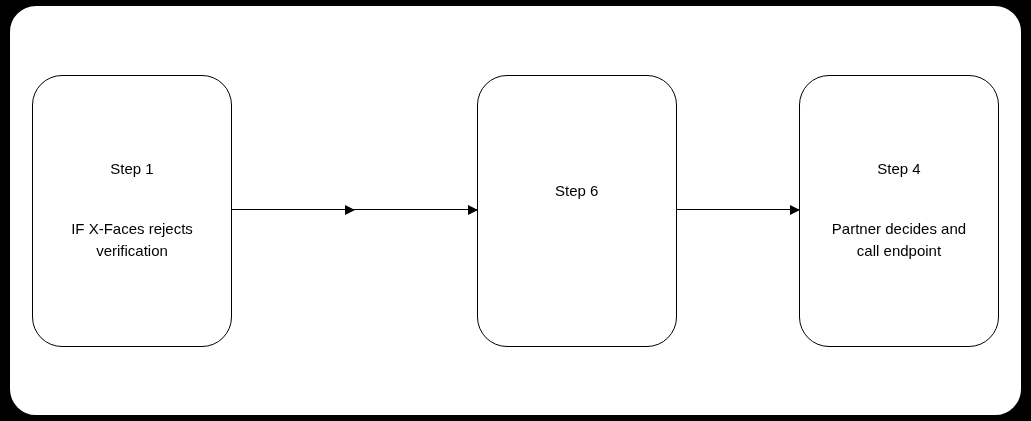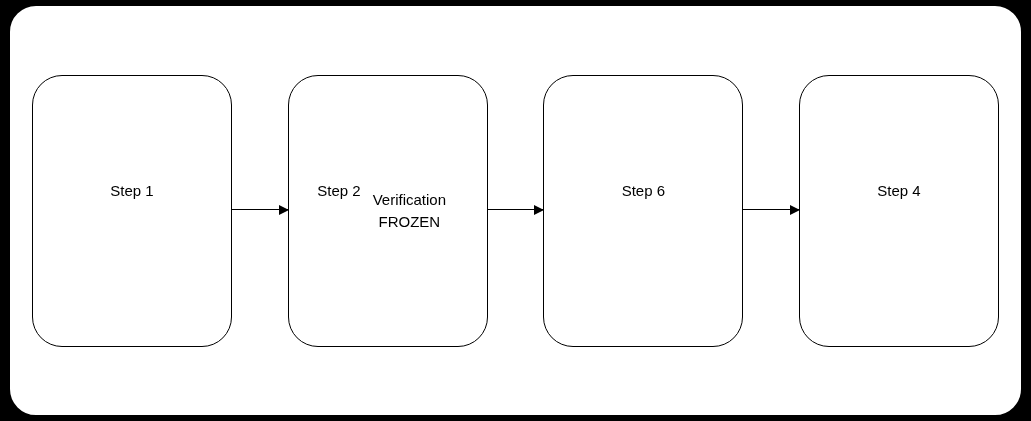--- a/index.html
+++ b/index.html
@@ -35,21 +35,21 @@
   }
   .step-box {
     flex: 0 0 auto;
     width: 200px;
     height: 272px;
     border: 1px solid #000000;
     border-radius: 30px;
     background: #ffffff;
     box-sizing: border-box;
     display: flex;
-    flex-direction: row;
+    flex-direction: column;
     align-items: center;
     justify-content: center;
     text-align: center;
     color: #000000;
   }
   .step-title {
     font-size: 15px;
     line-height: 1.2;
     margin-bottom: 40px;
   }
@@ -81,37 +81,36 @@
 </style>
 </head>
 <body>
 
 <div class="stage">
   <div class="canvas">
     <div class="flow">
 
       <div class="step-box">
         <div class="step-title">Step 1</div>
+        <div class="step-desc">IF X-Faces rejects
+verification</div>
       </div>
 
       <div class="arrow"></div>
 
-      <div class="step-box">
-        <div class="step-title">Step 2</div>
-        <div class="step-desc">Verification
-FROZEN</div>
-      </div>
 
       <div class="arrow"></div>
 
       <div class="step-box">
         <div class="step-title">Step 6</div>
       </div>
 
       <div class="arrow"></div>
 
       <div class="step-box">
         <div class="step-title">Step 4</div>
+        <div class="step-desc">Partner decides and
+call endpoint</div>
       </div>
 
     </div>
   </div>
 </div>
 
 </body></html>

